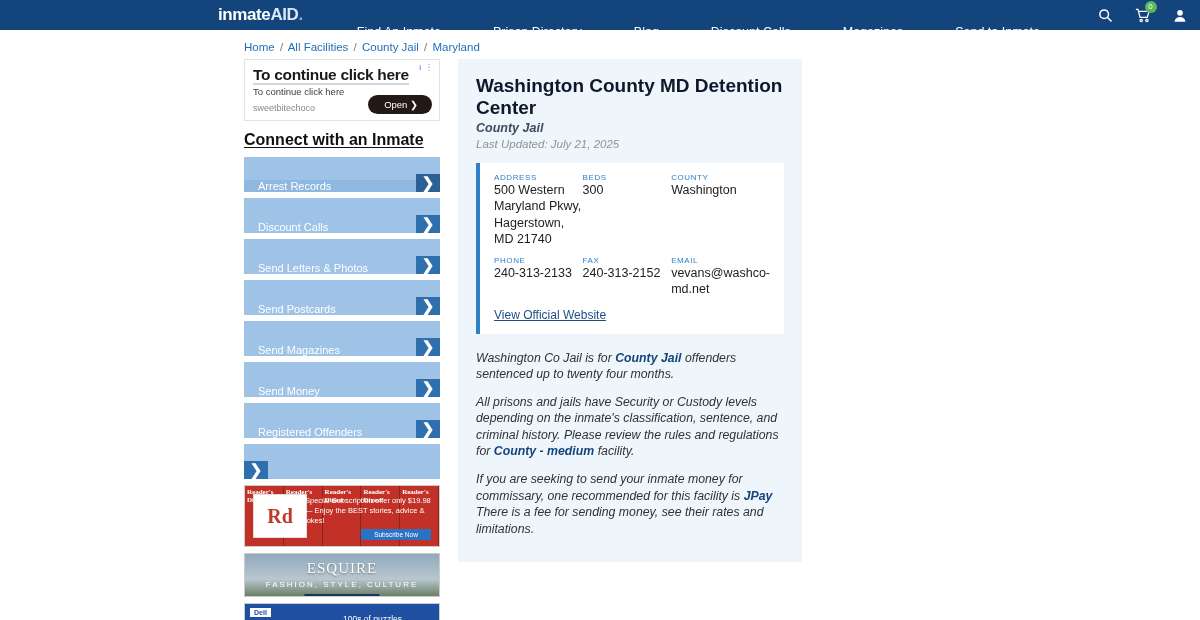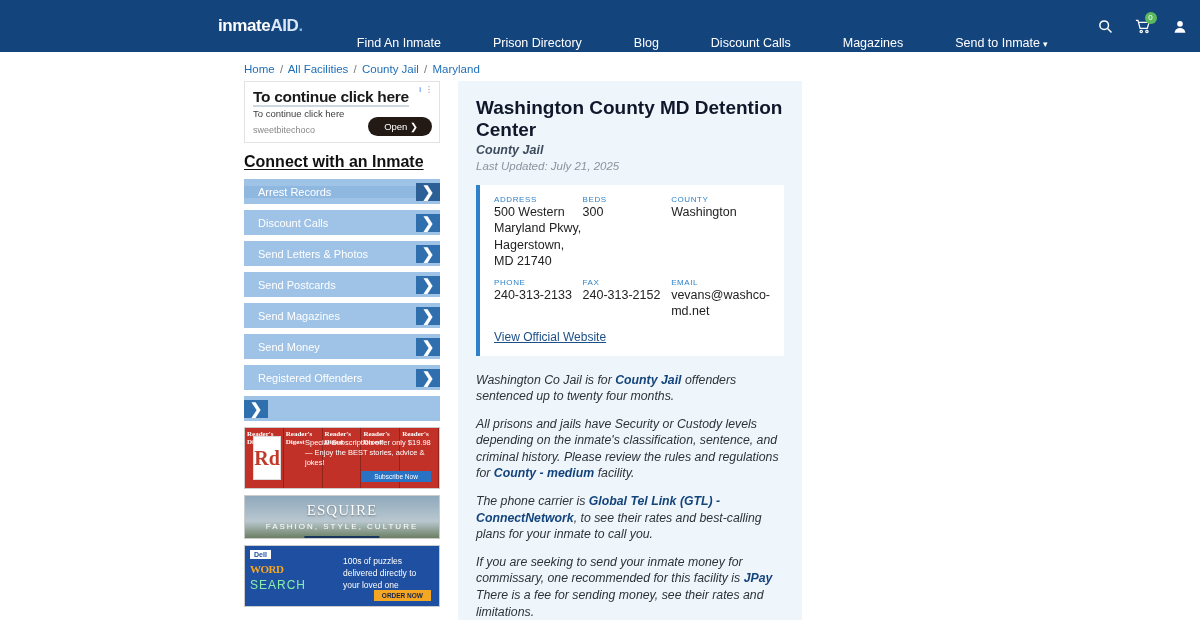--- a/index.html
+++ b/index.html
@@ -6,21 +6,21 @@
   html, body { margin:0; padding:0; }
   body {
     width:1200px; height:620px; overflow:hidden;
     font-family:"Liberation Sans", sans-serif;
     background:#ffffff; color:#222;
     font-size:13px;
   }
 
   
   .topbar {
-    height:52px; background:#14447c; display:flex; align-items:center;
+    height:30px; background:#14447c; display:flex; align-items:center;
     padding:0 18px;
   }
   .logo {
     color:#fff; font-size:17px; font-weight:bold; letter-spacing:-0.4px;
     margin-left:200px; margin-right:28px; white-space:nowrap;
   }
   .logo .aid { color:#dbe7f5; }
   .logo .dot { color:#7fb2e5; }
   .nav { display:flex; align-items:center; gap:0px; }
   .nav a {
@@ -69,21 +69,21 @@
   .adx .dots { color:#777; margin-left:4px; }
 
   
   h2.connect {
     font-size:16px; color:#111; margin:4px 0 8px 0; font-weight:bold;
     text-decoration:underline; text-underline-offset:2px;
   }
 
   
   .sbtn {
-    display:flex; align-items:center; margin-bottom:6px; height:25px;
+    display:flex; align-items:flex-end; margin-bottom:6px; height:35px;
     background:#9fc3e6; cursor:pointer;
   }
   .sbtn .lbl {
     flex:1; display:flex; align-items:center; padding-left:14px;
     color:#ffffff; font-size:11px;
   }
   .sbtn .arr {
     width:24px; background:#2f6fad; color:#fff; display:flex;
     align-items:center; justify-content:center; font-size:15px; font-weight:bold;
   }
@@ -95,21 +95,21 @@
   .rd {
     height:62px; background:#1a3d7c; position:relative; overflow:hidden;
   }
   .rd .strip { display:flex; height:100%; }
   .rd .mag {
     flex:1; background:#c23127; border-right:1px solid #8e241c;
     font-size:7px; color:#fff; padding:2px; font-weight:bold;
     font-family:"Liberation Serif", serif;
   }
   .rd .center {
-    position:absolute; left:8px; top:8px; width:28px; height:44px;
+    position:absolute; left:8px; top:8px; width:54px; height:44px;
     background:#fff; border:1px solid #ddd; display:flex; align-items:center; justify-content:center;
   }
   .rd .center b { color:#c0392b; font-size:20px; font-family:"Liberation Serif", serif; }
   .rd .txt {
     position:absolute; left:60px; top:10px; right:6px; color:#fff; font-size:7.5px;
     line-height:1.35;
   }
   .rd .sub { background:#2a72c4; color:#fff; font-size:6.5px; text-align:center;
     padding:2px 0; position:absolute; right:8px; bottom:6px; width:70px; }
 
@@ -335,23 +335,20 @@
       </div>
 
       <div class="body-text">
         <p>
           <span>Washington Co Jail is for </span><a href="#" class="link-strong">County Jail</a><span> offenders sentenced up to twenty four months.</span>
         </p>
         <p>
           <span>All prisons and jails have Security or Custody levels depending on the inmate's classification, sentence, and criminal history. Please review the rules and regulations for </span><a href="#" class="link-strong">County - medium</a><span> facility.</span>
         </p>
         <p>
-          <span>The phone carrier is </span><a href="#" class="link-strong">Global Tel Link (GTL) - ConnectNetwork</a><span>, to see their rates and best-calling plans for your inmate to call you.</span>
-        </p>
-        <p>
           <span>If you are seeking to send your inmate money for commissary, one recommended for this facility is </span><a href="#" class="link-strong">JPay</a><span> There is a fee for sending money, see their rates and limitations.</span>
         </p>
 
       </div>
 
     </div>
 
   </div>
 </div>
 

